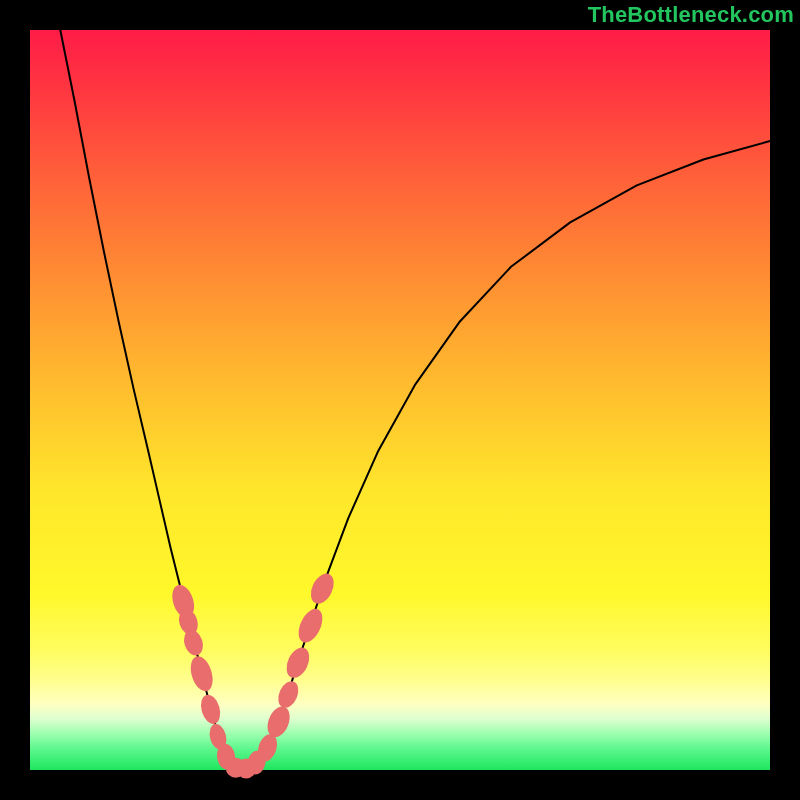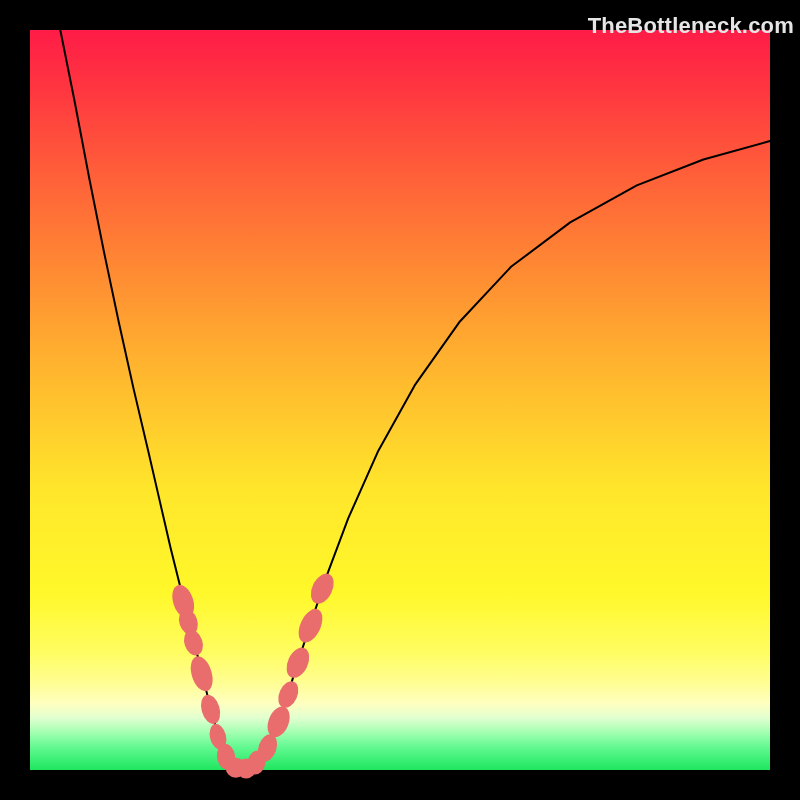--- a/index.html
+++ b/index.html
@@ -29,25 +29,25 @@
       #ffffc0 91%,
       #e0ffd0 93%,
       #a0ffb0 95%,
       #60f890 97%,
       #1ee65e 100%
     );
   }
   .watermark {
     position: absolute;
     right: 6px;
-    top: 13px;
+    top: 2px;
     font-family: Arial, Helvetica, sans-serif;
     font-weight: 700;
     font-size: 22px;
-    color: #e5e5e5;
+    color: #22c55e;
     letter-spacing: 0.2px;
   }
   svg {
     position: absolute;
     left: 0;
     top: 0;
   }
   .curve {
     fill: none;
     stroke: #000000;

